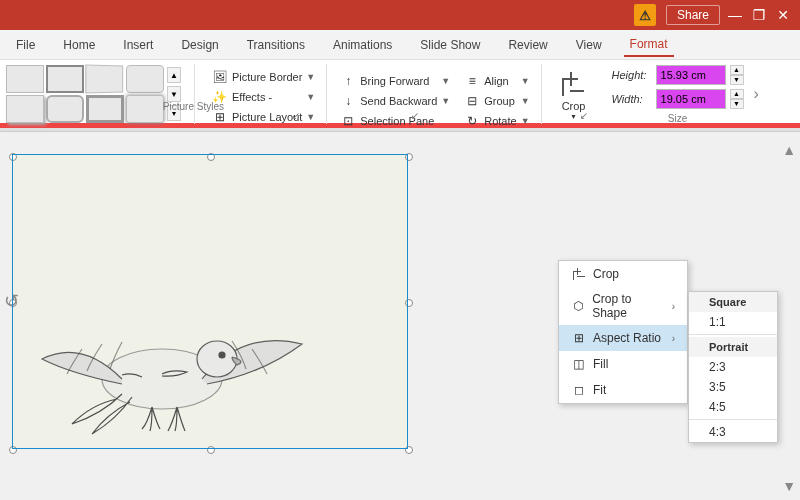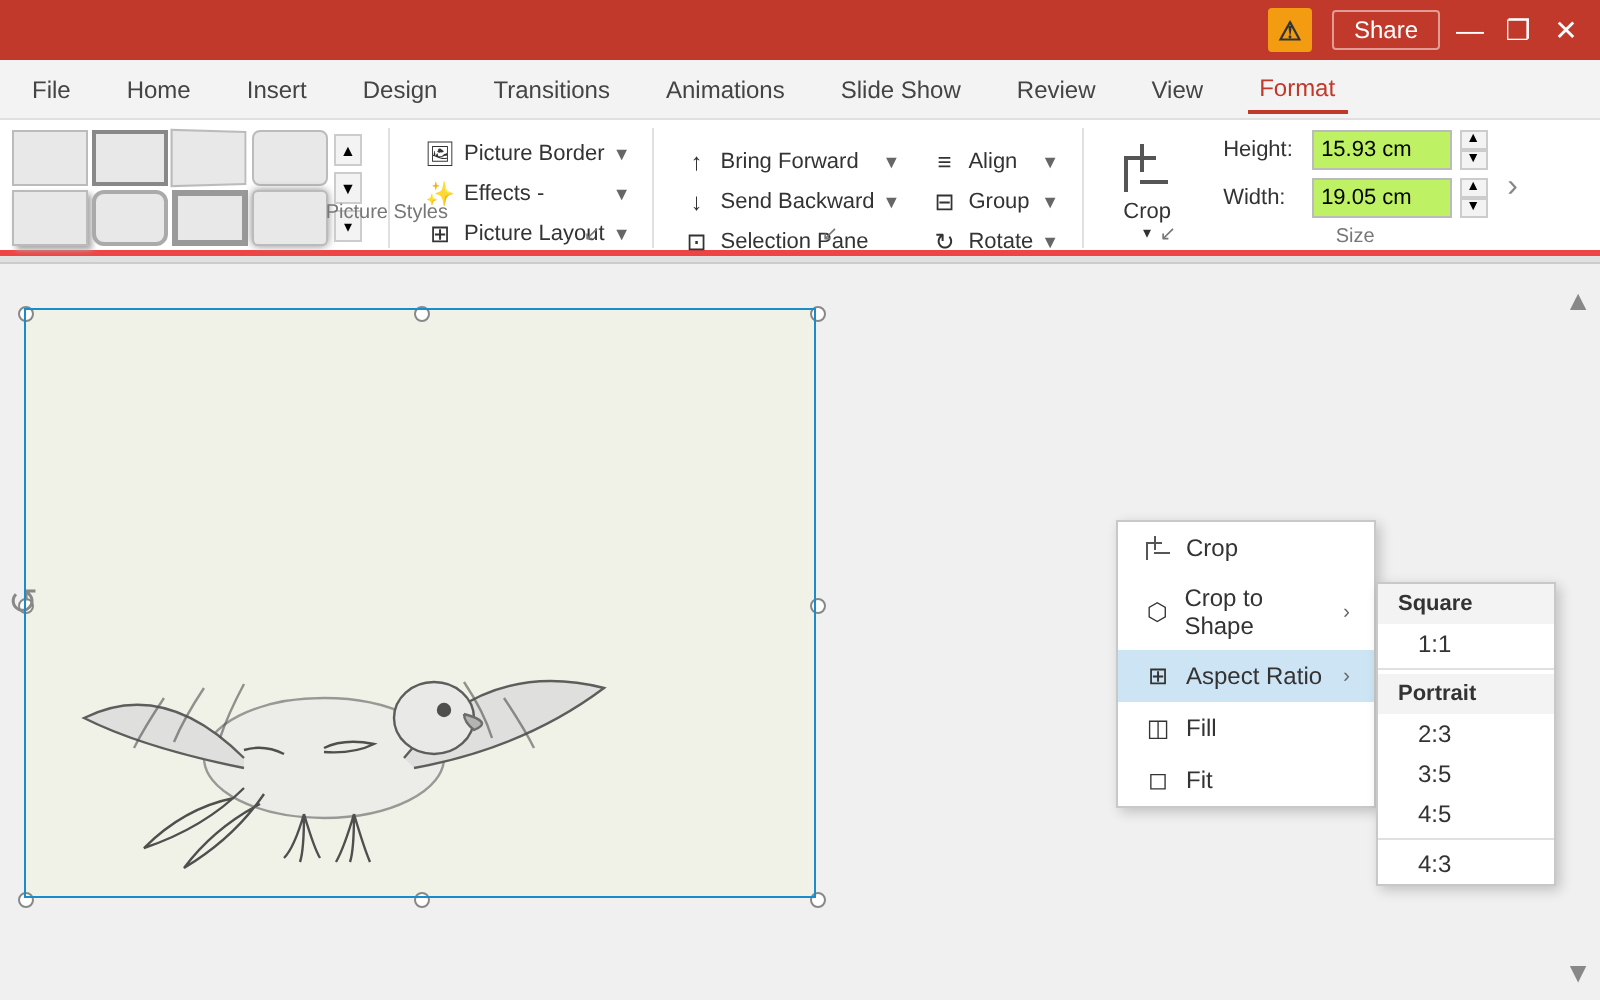--- a/index.html
+++ b/index.html
@@ -51,21 +51,21 @@
       color: white;
       padding: 2px 10px;
       font-size: 12px;
       cursor: pointer;
       border-radius: 2px;
     }
 
     
     .ribbon {
       background: #fff;
-      border-bottom: 3px solid #ef4444;
+      border-bottom: 5px solid #ef4444;
       height: 98px;
       position: relative;
     }
     .ribbon-top {
       height: 30px;
       background: #f3f3f3;
       border-bottom: 1px solid #e0e0e0;
       display: flex;
       align-items: center;
       padding: 0 10px;
@@ -248,28 +248,29 @@
     }
     .hw-row {
       display: flex;
       align-items: center;
       gap: 4px;
     }
     .hw-label {
       font-size: 11px;
       color: #333;
       width: 40px;
+      font-style: italic;
     }
     .hw-input {
       width: 70px;
       height: 20px;
       border: 1px solid #bbb;
       font-size: 11px;
       padding: 0 4px;
-      background: #bef264;
+      background: #d946ef;
     }
     .hw-spinner {
       display: flex;
       flex-direction: column;
     }
     .hw-spin-btn {
       width: 14px;
       height: 10px;
       background: #f3f3f3;
       border: 1px solid #ccc;
@@ -356,21 +357,21 @@
       position: absolute;
       top: 159px;
       left: 688px;
       background: white;
       border: 1px solid #c8c8c8;
       box-shadow: 2px 2px 6px rgba(0,0,0,0.2);
       width: 90px;
       z-index: 101;
     }
     .submenu-header {
-      padding: 4px 10px;
+      padding: 4px 20px;
       font-size: 11px;
       font-weight: bold;
       color: #333;
       background: #f3f3f3;
     }
     .submenu-item {
       padding: 3px 20px;
       font-size: 12px;
       color: #333;
       cursor: pointer;

